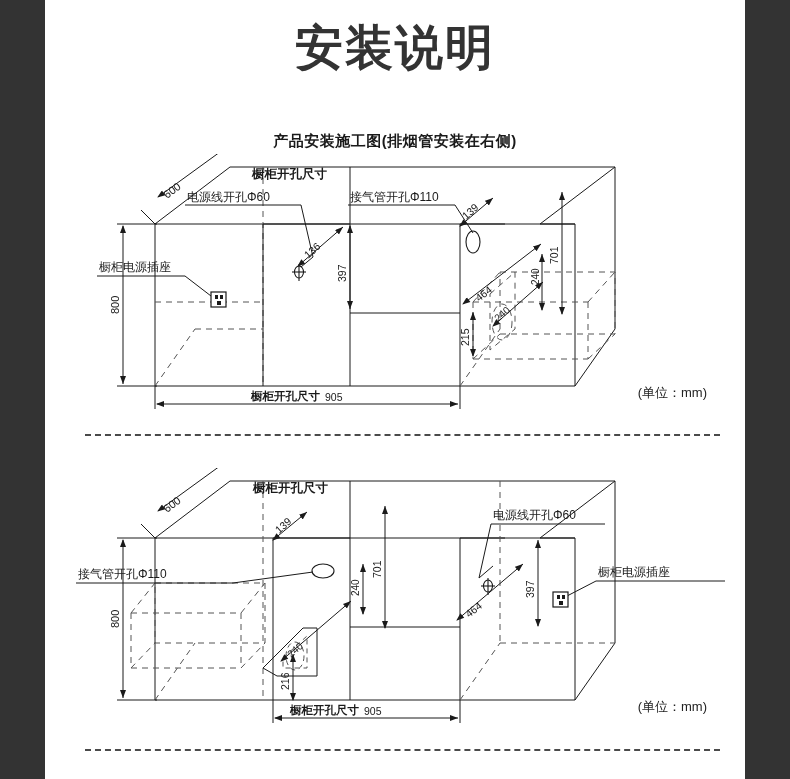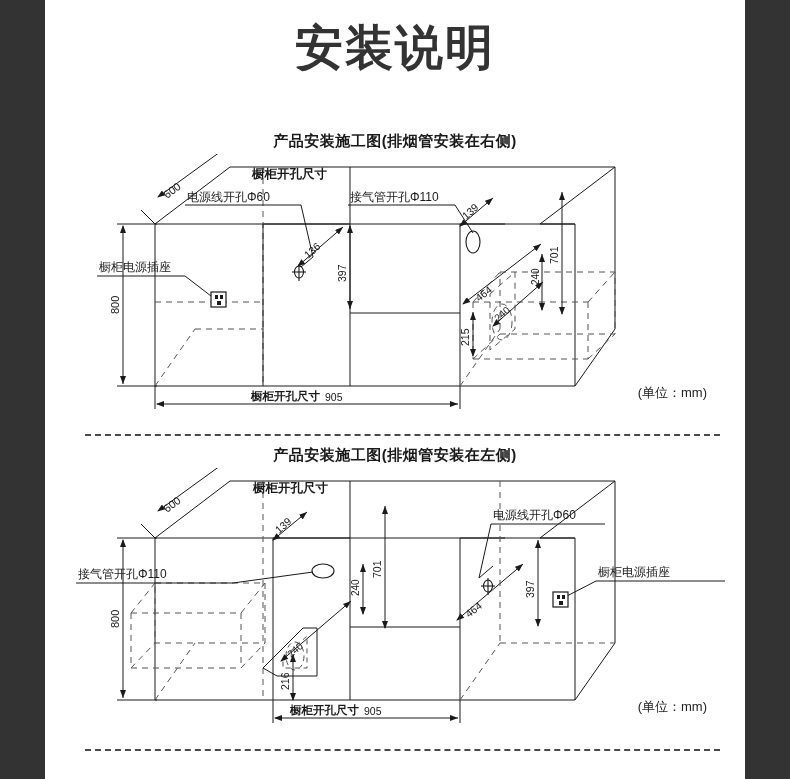--- a/index.html
+++ b/index.html
@@ -271,21 +271,20 @@
           <line x1="112" y1="250" x2="413" y2="250" marker-start="url(#ah1s)" marker-end="url(#ah1)"></line>
           <line x1="110" y1="232" x2="110" y2="255"></line>
           <line x1="415" y1="232" x2="415" y2="255"></line>
         </g>
         <text x="206" y="246" font-size="11.5" font-weight="bold">橱柜开孔尺寸</text>
         <text x="280" y="247" font-size="10.5">905</text>
       </svg>
     </div>
 
     <div class="diagram-block b2">
-      <div class="diagram-title">产品安装施工图(排烟管安装在左侧)</div>
       <div class="unit-note">(单位：mm)</div>
 
       <svg class="drawing" width="700" height="268" viewBox="0 0 700 268">
         <defs>
           <marker id="ah2" markerWidth="9" markerHeight="9" refX="8" refY="3" orient="auto">
             <path d="M0,0 L8,3 L0,6 z" fill="#1a1a1a"></path>
           </marker>
           <marker id="ah2s" markerWidth="9" markerHeight="9" refX="1" refY="3" orient="auto">
             <path d="M8,0 L0,3 L8,6 z" fill="#1a1a1a"></path>
           </marker>

